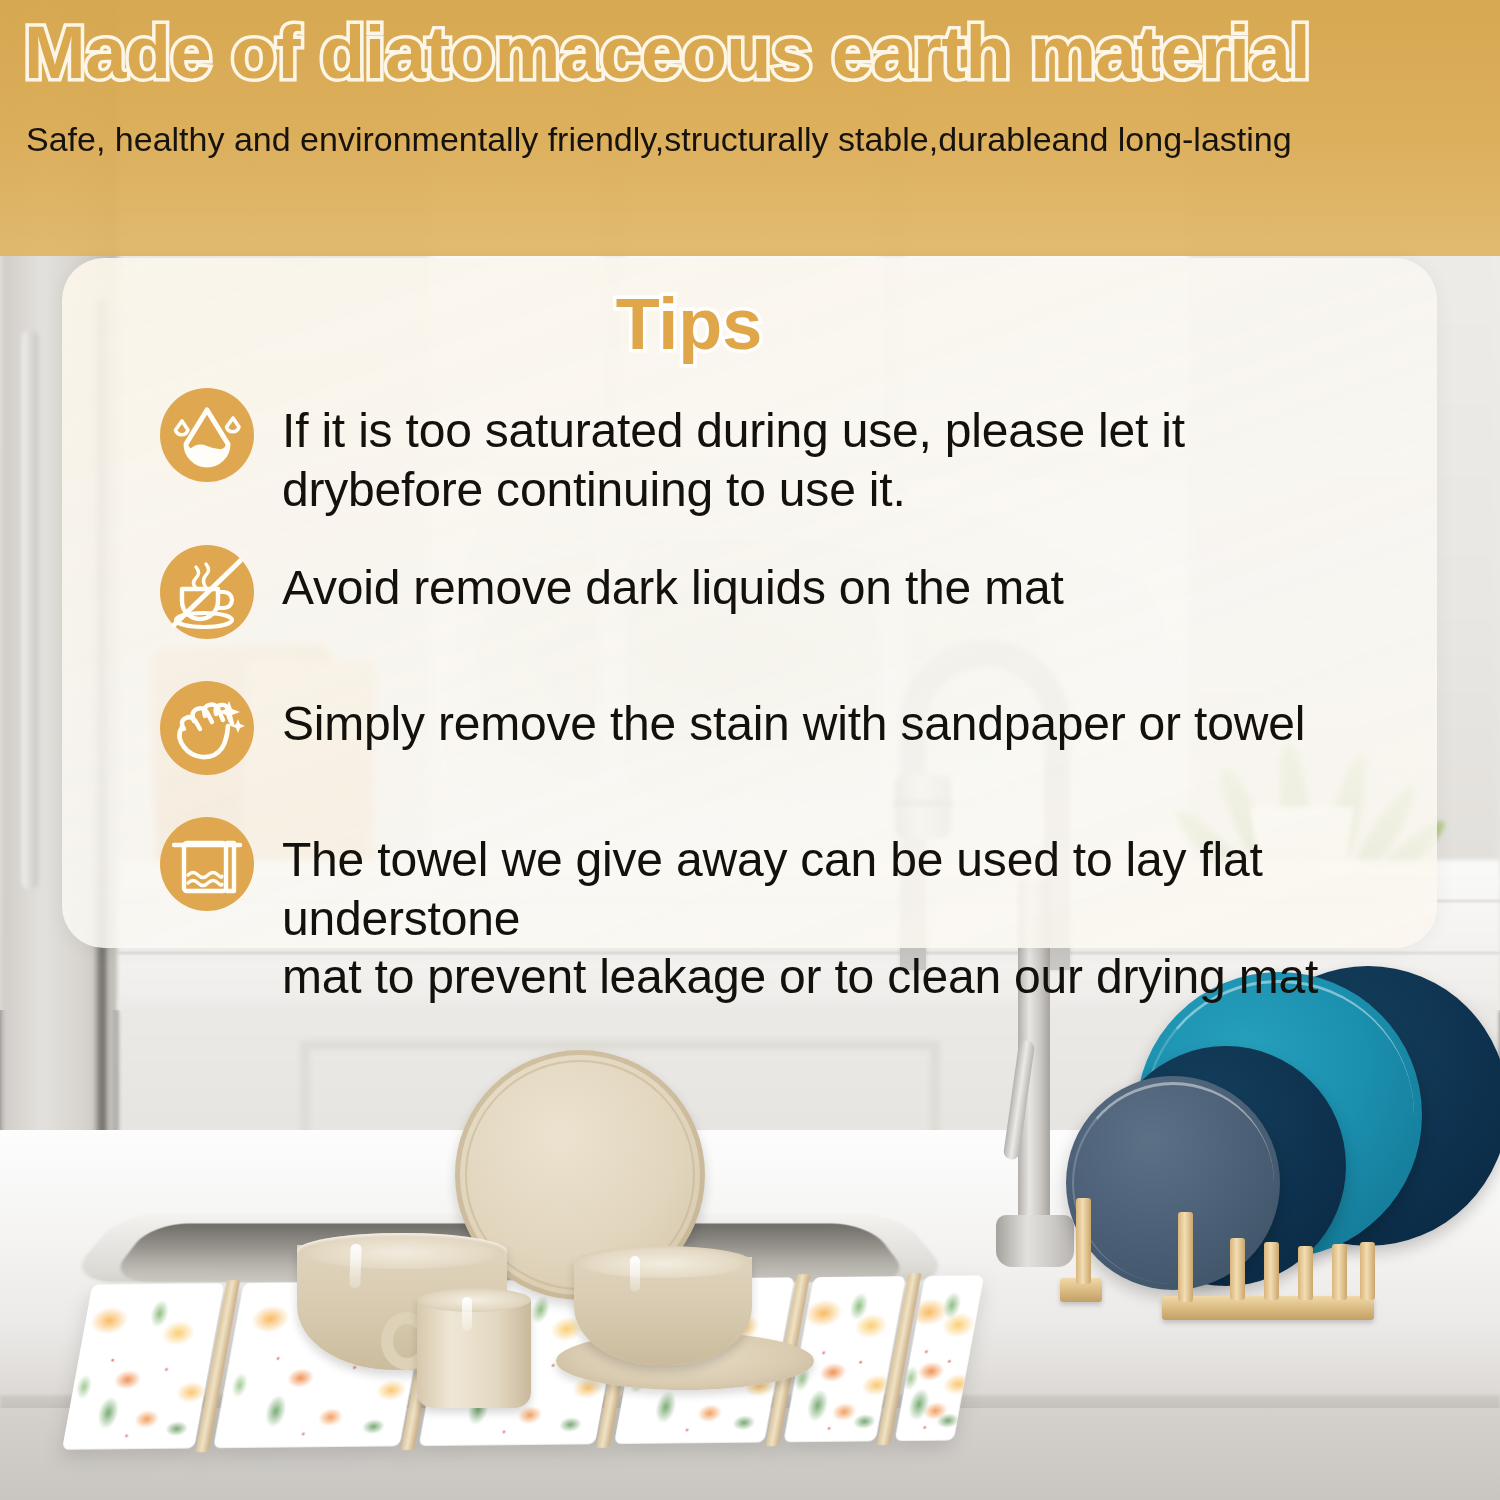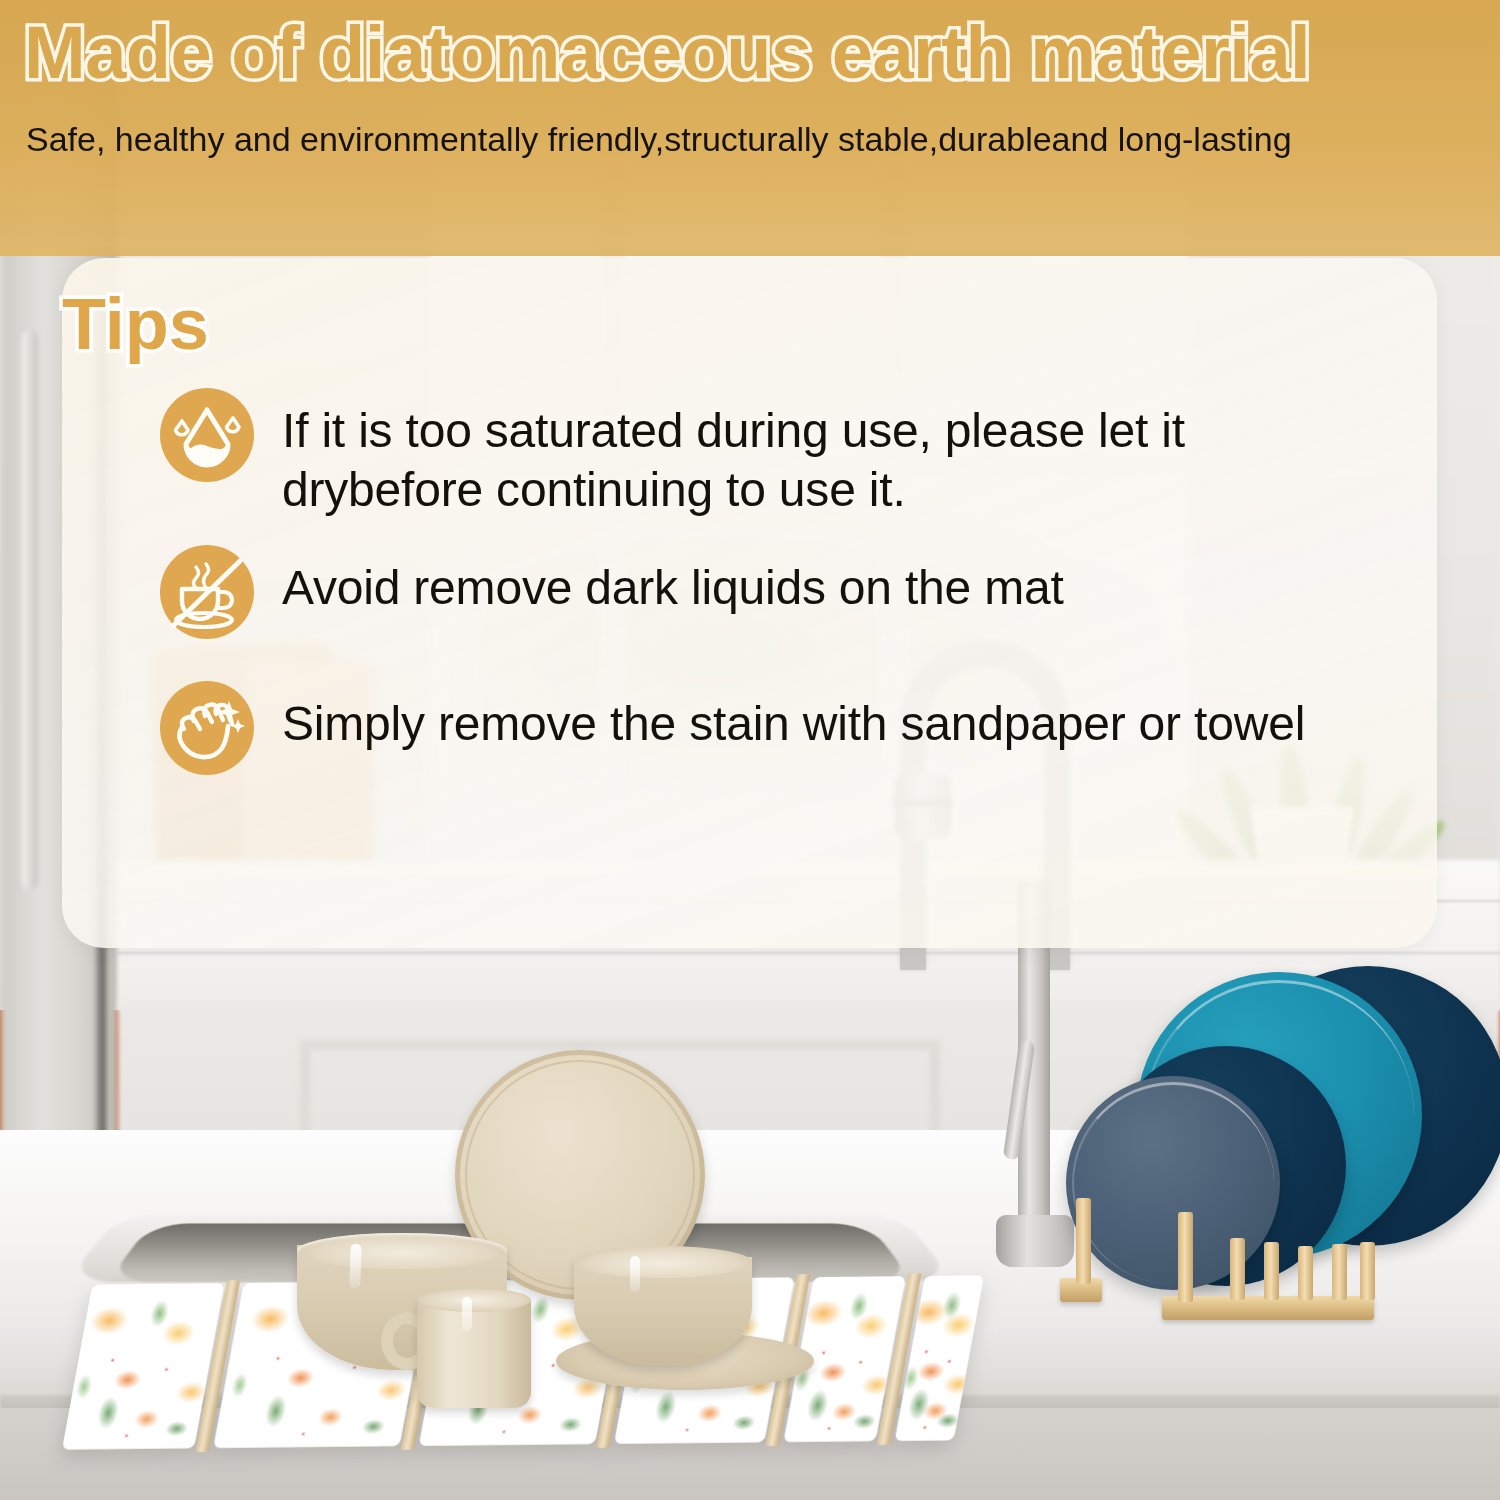--- a/index.html
+++ b/index.html
@@ -2,21 +2,21 @@
 <html><head>
 <meta charset="utf-8">
 <style>
   html,body{margin:0;padding:0;background:#fff;}
   body{font-family:"Liberation Sans",sans-serif;}
 
   #stage{
     position:relative;
     width:1500px;height:1500px;
     overflow:hidden;
-    background:#c2410c;
+    background:#737373;
   }
 
   
   .bg{position:absolute;inset:0;overflow:hidden;}
 
   
   .wall{position:absolute;left:0;top:0;width:1500px;height:1010px;
         background:linear-gradient(180deg,#efeeec 0%,#eceae7 55%,#e6e4e0 100%);}
 
   
@@ -211,21 +211,21 @@
     white-space:nowrap;}
   .h-sub{position:absolute;left:26px;top:120px;width:1448px;
     font-size:34px;font-weight:500;line-height:1.12;color:#16130f;}
 
   
   .panel{position:absolute;left:62px;top:258px;width:1375px;height:690px;
     border-radius:42px;
     background:linear-gradient(160deg,rgba(251,245,233,.93) 0%,rgba(249,246,240,.90) 38%,rgba(250,248,243,.86) 70%,rgba(251,247,238,.88) 100%);
     backdrop-filter:blur(2px);
     box-shadow:0 2px 20px rgba(0,0,0,.05);}
-  .panel-title{position:absolute;left:0;top:30px;width:1254px;text-align:left;
+  .panel-title{position:absolute;left:0;top:30px;width:1254px;text-align:center;
     font-size:72px;font-weight:bold;line-height:1;
     color:#e0a64a;-webkit-text-stroke:7px #ffffff;paint-order:stroke fill;}
 
   .tips{position:absolute;left:98px;top:130px;width:1200px;}
   .tip{position:relative;display:flex;align-items:flex-start;min-height:110px;}
   .tip-icon{flex:0 0 auto;width:94px;height:94px;border-radius:50%;
     background:#dfa850;position:relative;}
   .tip-icon svg{position:absolute;left:0;top:0;}
   .tip-text{margin-left:28px;font-size:48px;line-height:1.22;color:#14110d;
     padding-top:14px;letter-spacing:-0.2px;}
@@ -397,17 +397,32 @@
             <path d="M22 46 q-6 10 2 20 q7 9 18 10 q13 1 20 -9 q5 -8 6 -22" fill="none" stroke="#fffdf7" stroke-width="4.6" stroke-linecap="round"></path>
             <path d="M69 20 l3 8 l8 3 l-8 3 l-3 8 l-3 -8 l-8 -3 l8 -3 Z" fill="#fffdf7"></path>
             <path d="M78 38 l2 5 l5 2 l-5 2 l-2 5 l-2 -5 l-5 -2 l5 -2 Z" fill="#fffdf7"></path>
           </svg>
         </div>
         <div class="tip-text">
           <span>Simply remove the stain with sandpaper or towel</span>
         </div>
       </div>
 
+      <div class="tip">
+        <div class="tip-icon">
+          <svg width="94" height="94" viewBox="0 0 94 94">
+            <path d="M14 28 H80" stroke="#fffdf7" stroke-width="4.4" stroke-linecap="round"></path>
+            <rect x="24" y="26" width="42" height="48" rx="3" fill="none" stroke="#fffdf7" stroke-width="4.4"></rect>
+            <path d="M66 26 h8 v48 h-8" fill="none" stroke="#fffdf7" stroke-width="4.4" stroke-linejoin="round"></path>
+            <path d="M28 58 q5 -5 10 0 q5 5 10 0 q5 -5 10 0 q4 4 4 1" fill="none" stroke="#fffdf7" stroke-width="3.2" stroke-linecap="round"></path>
+            <path d="M28 66 q5 -5 10 0 q5 5 10 0 q5 -5 10 0 q4 4 4 1" fill="none" stroke="#fffdf7" stroke-width="3.2" stroke-linecap="round"></path>
+          </svg>
+        </div>
+        <div class="tip-text">
+          <span class="l2">The towel we give away can be used to lay flat understone</span>
+          <span class="l2">mat to prevent leakage or to clean our drying mat</span>
+        </div>
+      </div>
 
     </div>
   </div>
 
 </div>
 
 </body></html>

